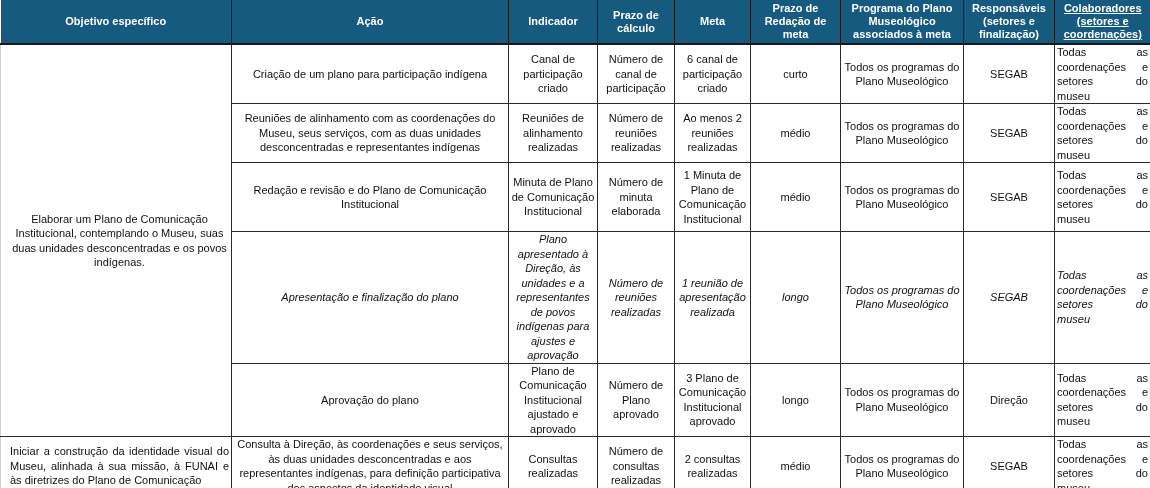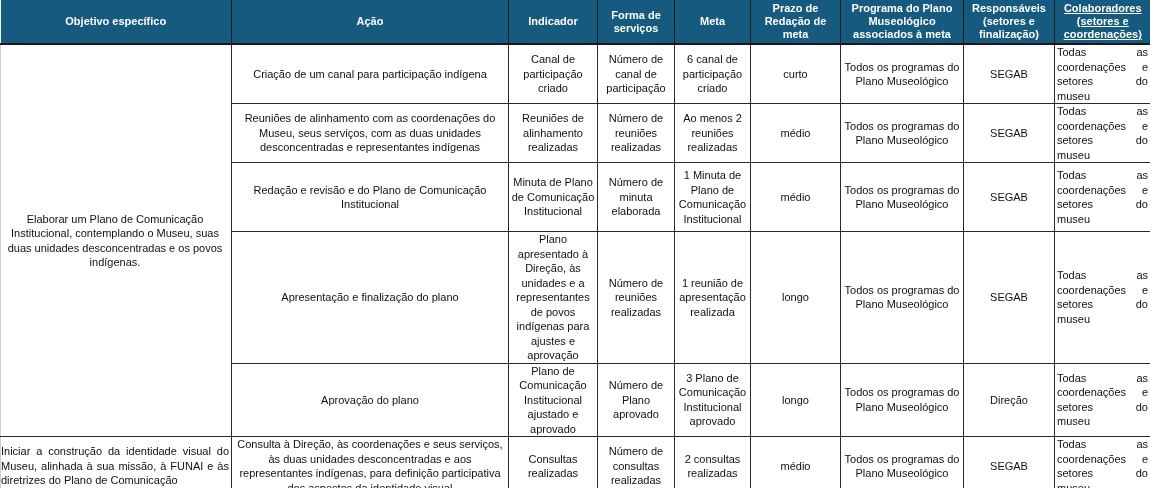--- a/index.html
+++ b/index.html
@@ -17,24 +17,24 @@
       font-size: 11px;
       text-align: center;
     }
     td.first { border-left: 1px solid #cfcfcf; }
     td.center { text-align: center; }
     .collab { text-align: justify; }
     .collab .line { display: flex; justify-content: space-between; }
     tr.r1 td { height: 54px; }
     tr.r2 td { height: 56px; }
     tr.r3 td { height: 68px; }
-    tr.r4 td { height: 128px; }
+    tr.r4 td { height: 128px; font-style: italic; }
     tr.r5 td { height: 70px; }
     tr.r6 td { height: 56px; }
-    .objcell { padding-left: 0; }
+    .objcell { padding-left: 9px; }
     .obj2 { text-align: justify; }
   </style>
 </head>
 <body>
 
 <table>
   <colgroup>
     <col style="width:231px">
     <col style="width:277px">
     <col style="width:89px">
@@ -43,32 +43,32 @@
     <col style="width:90px">
     <col style="width:123px">
     <col style="width:91px">
     <col style="width:96px">
   </colgroup>
   <thead>
     <tr>
       <th>Objetivo específico</th>
       <th>Ação</th>
       <th>Indicador</th>
-      <th>Forma de serviços</th>
+      <th>Prazo de cálculo</th>
       <th>Meta</th>
       <th>Prazo de Redação de meta</th>
       <th>Programa do Plano Museológico associados à meta</th>
       <th>Responsáveis (setores e finalização)</th>
       <th>Colaboradores (setores e coordenações)</th>
     </tr>
   </thead>
   <tbody>
     <tr class="r1">
       <td class="first objcell" rowspan="5">Elaborar um Plano de Comunicação Institucional, contemplando o Museu, suas duas unidades desconcentradas e  os povos indígenas.</td>
-      <td>Criação de um canal para participação indígena</td>
+      <td>Criação de um plano para participação indígena</td>
       <td>Canal de participação criado</td>
       <td>Número de canal de participação</td>
       <td>6 canal de participação criado</td>
       <td class="center">curto</td>
       <td class="center">Todos os programas do Plano Museológico</td>
       <td>SEGAB</td>
       <td class="collab">
         <div class="line">
             <span>Todas</span>
             <span>as</span>

